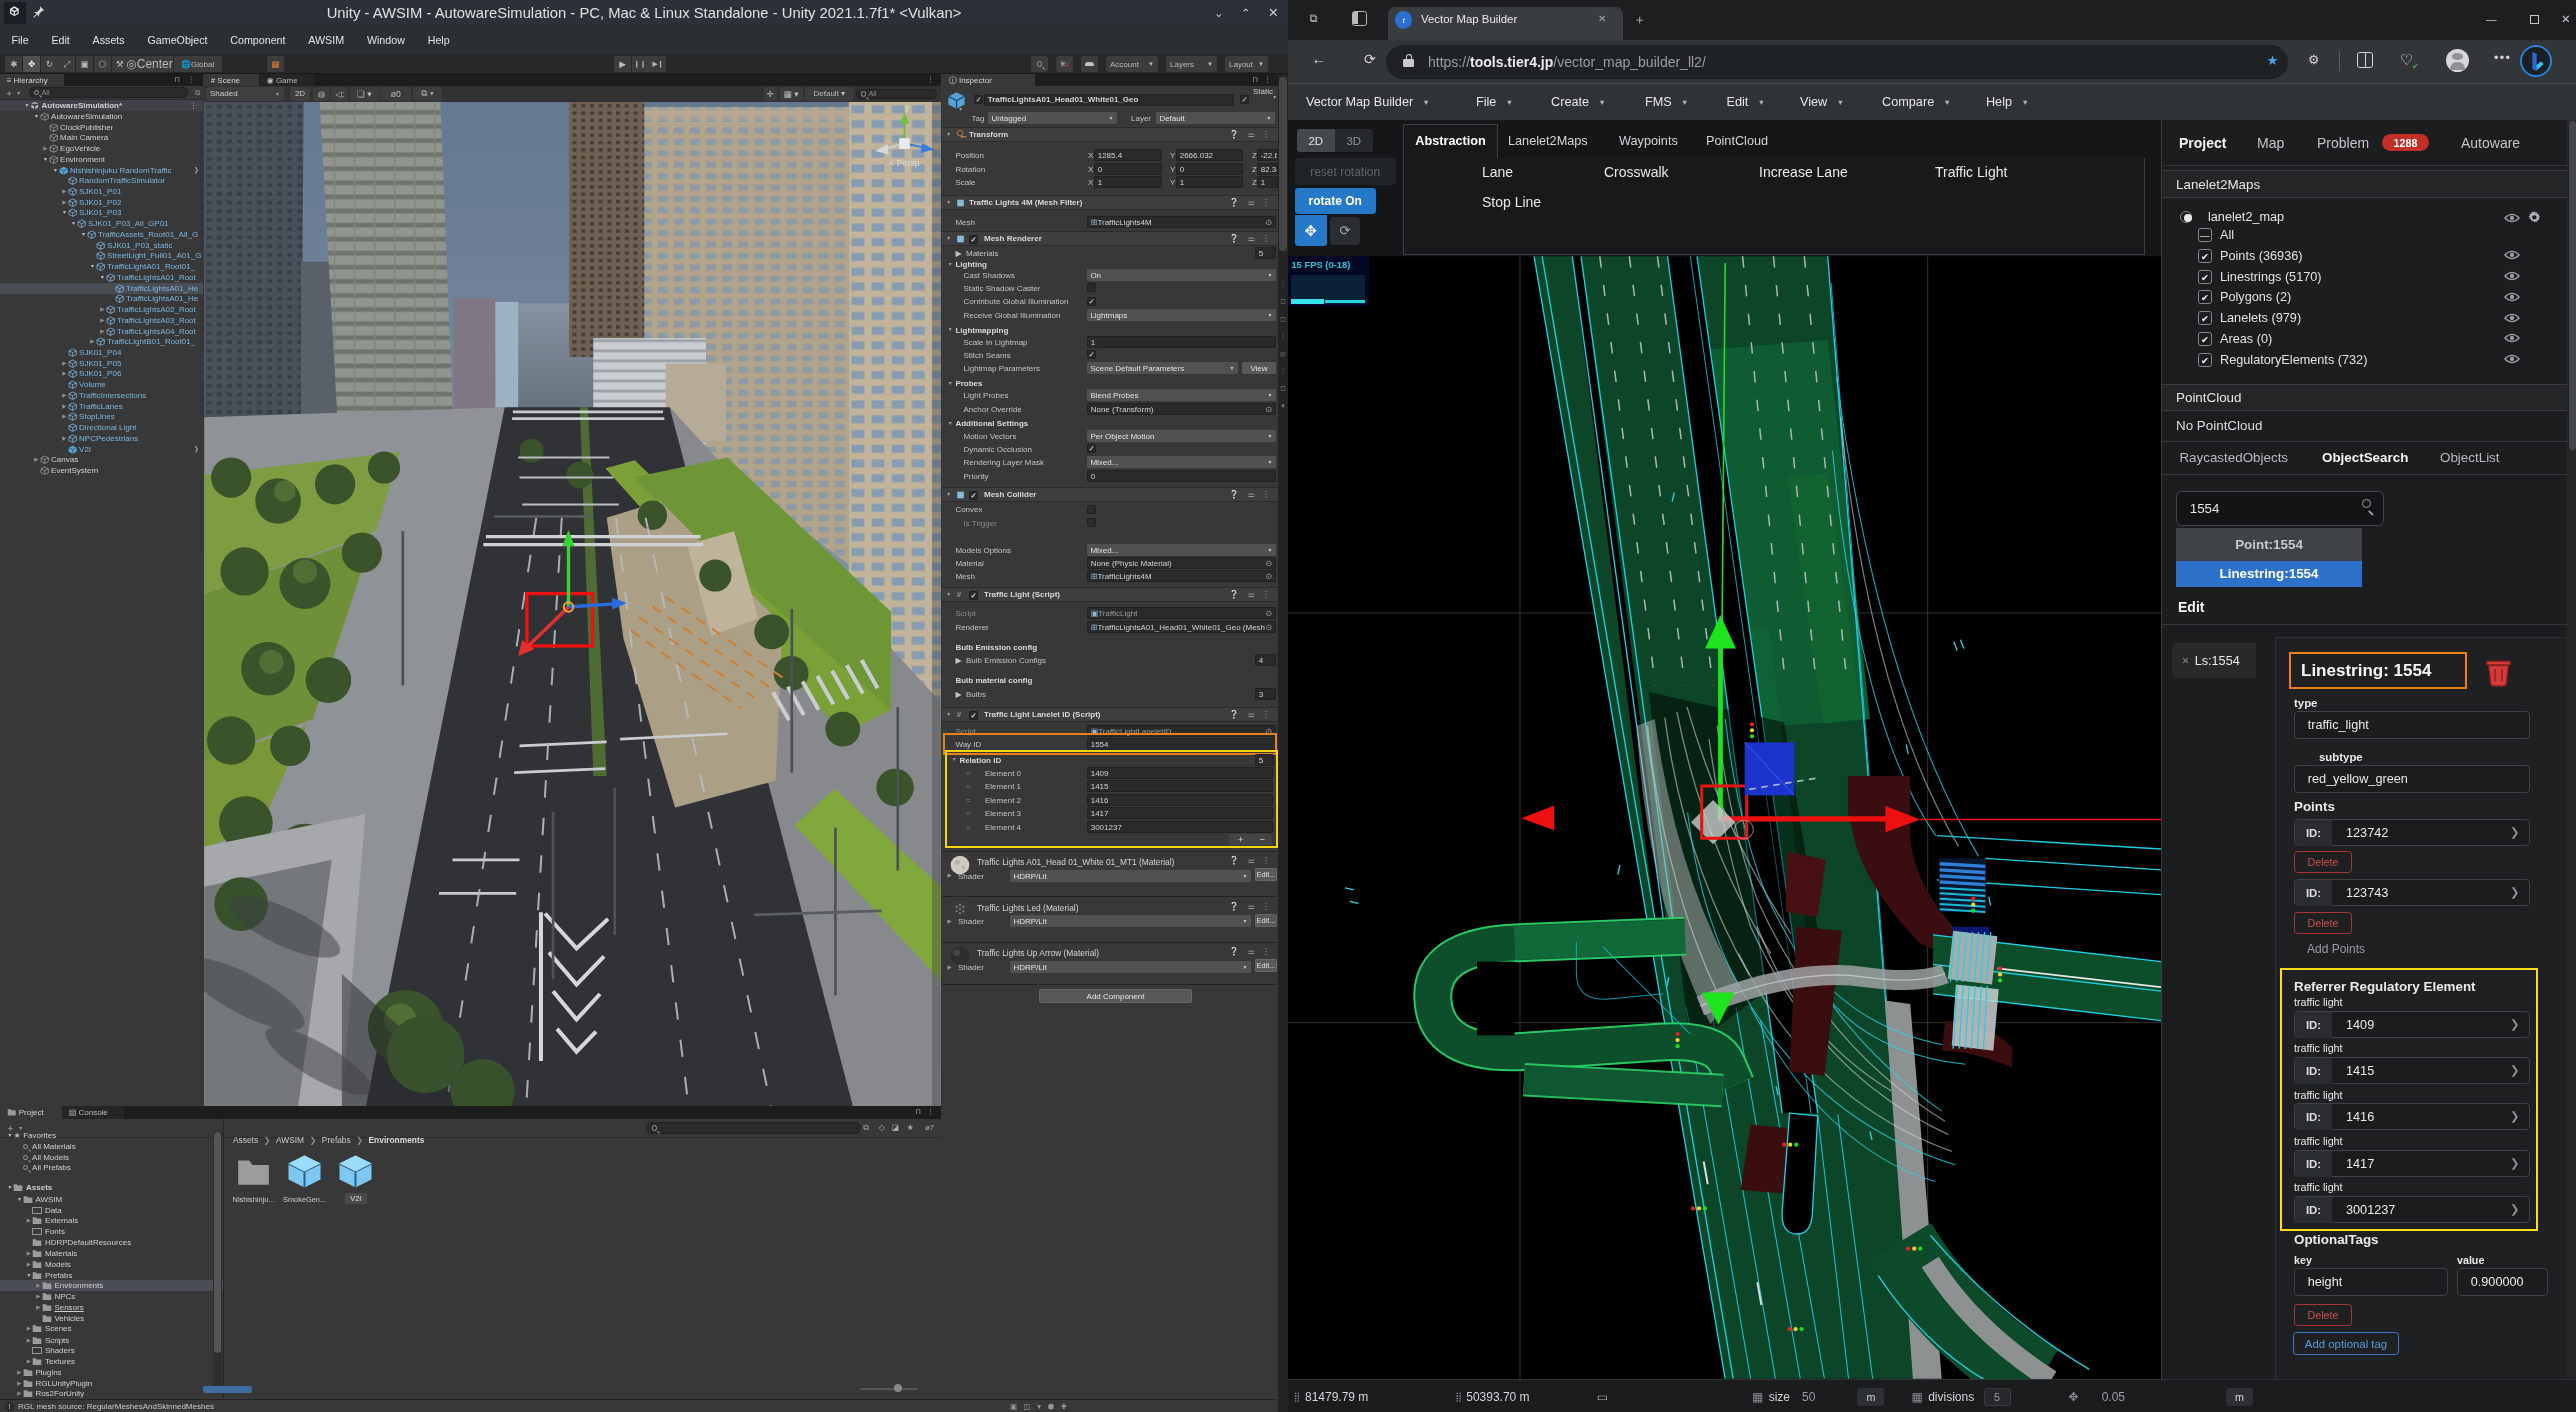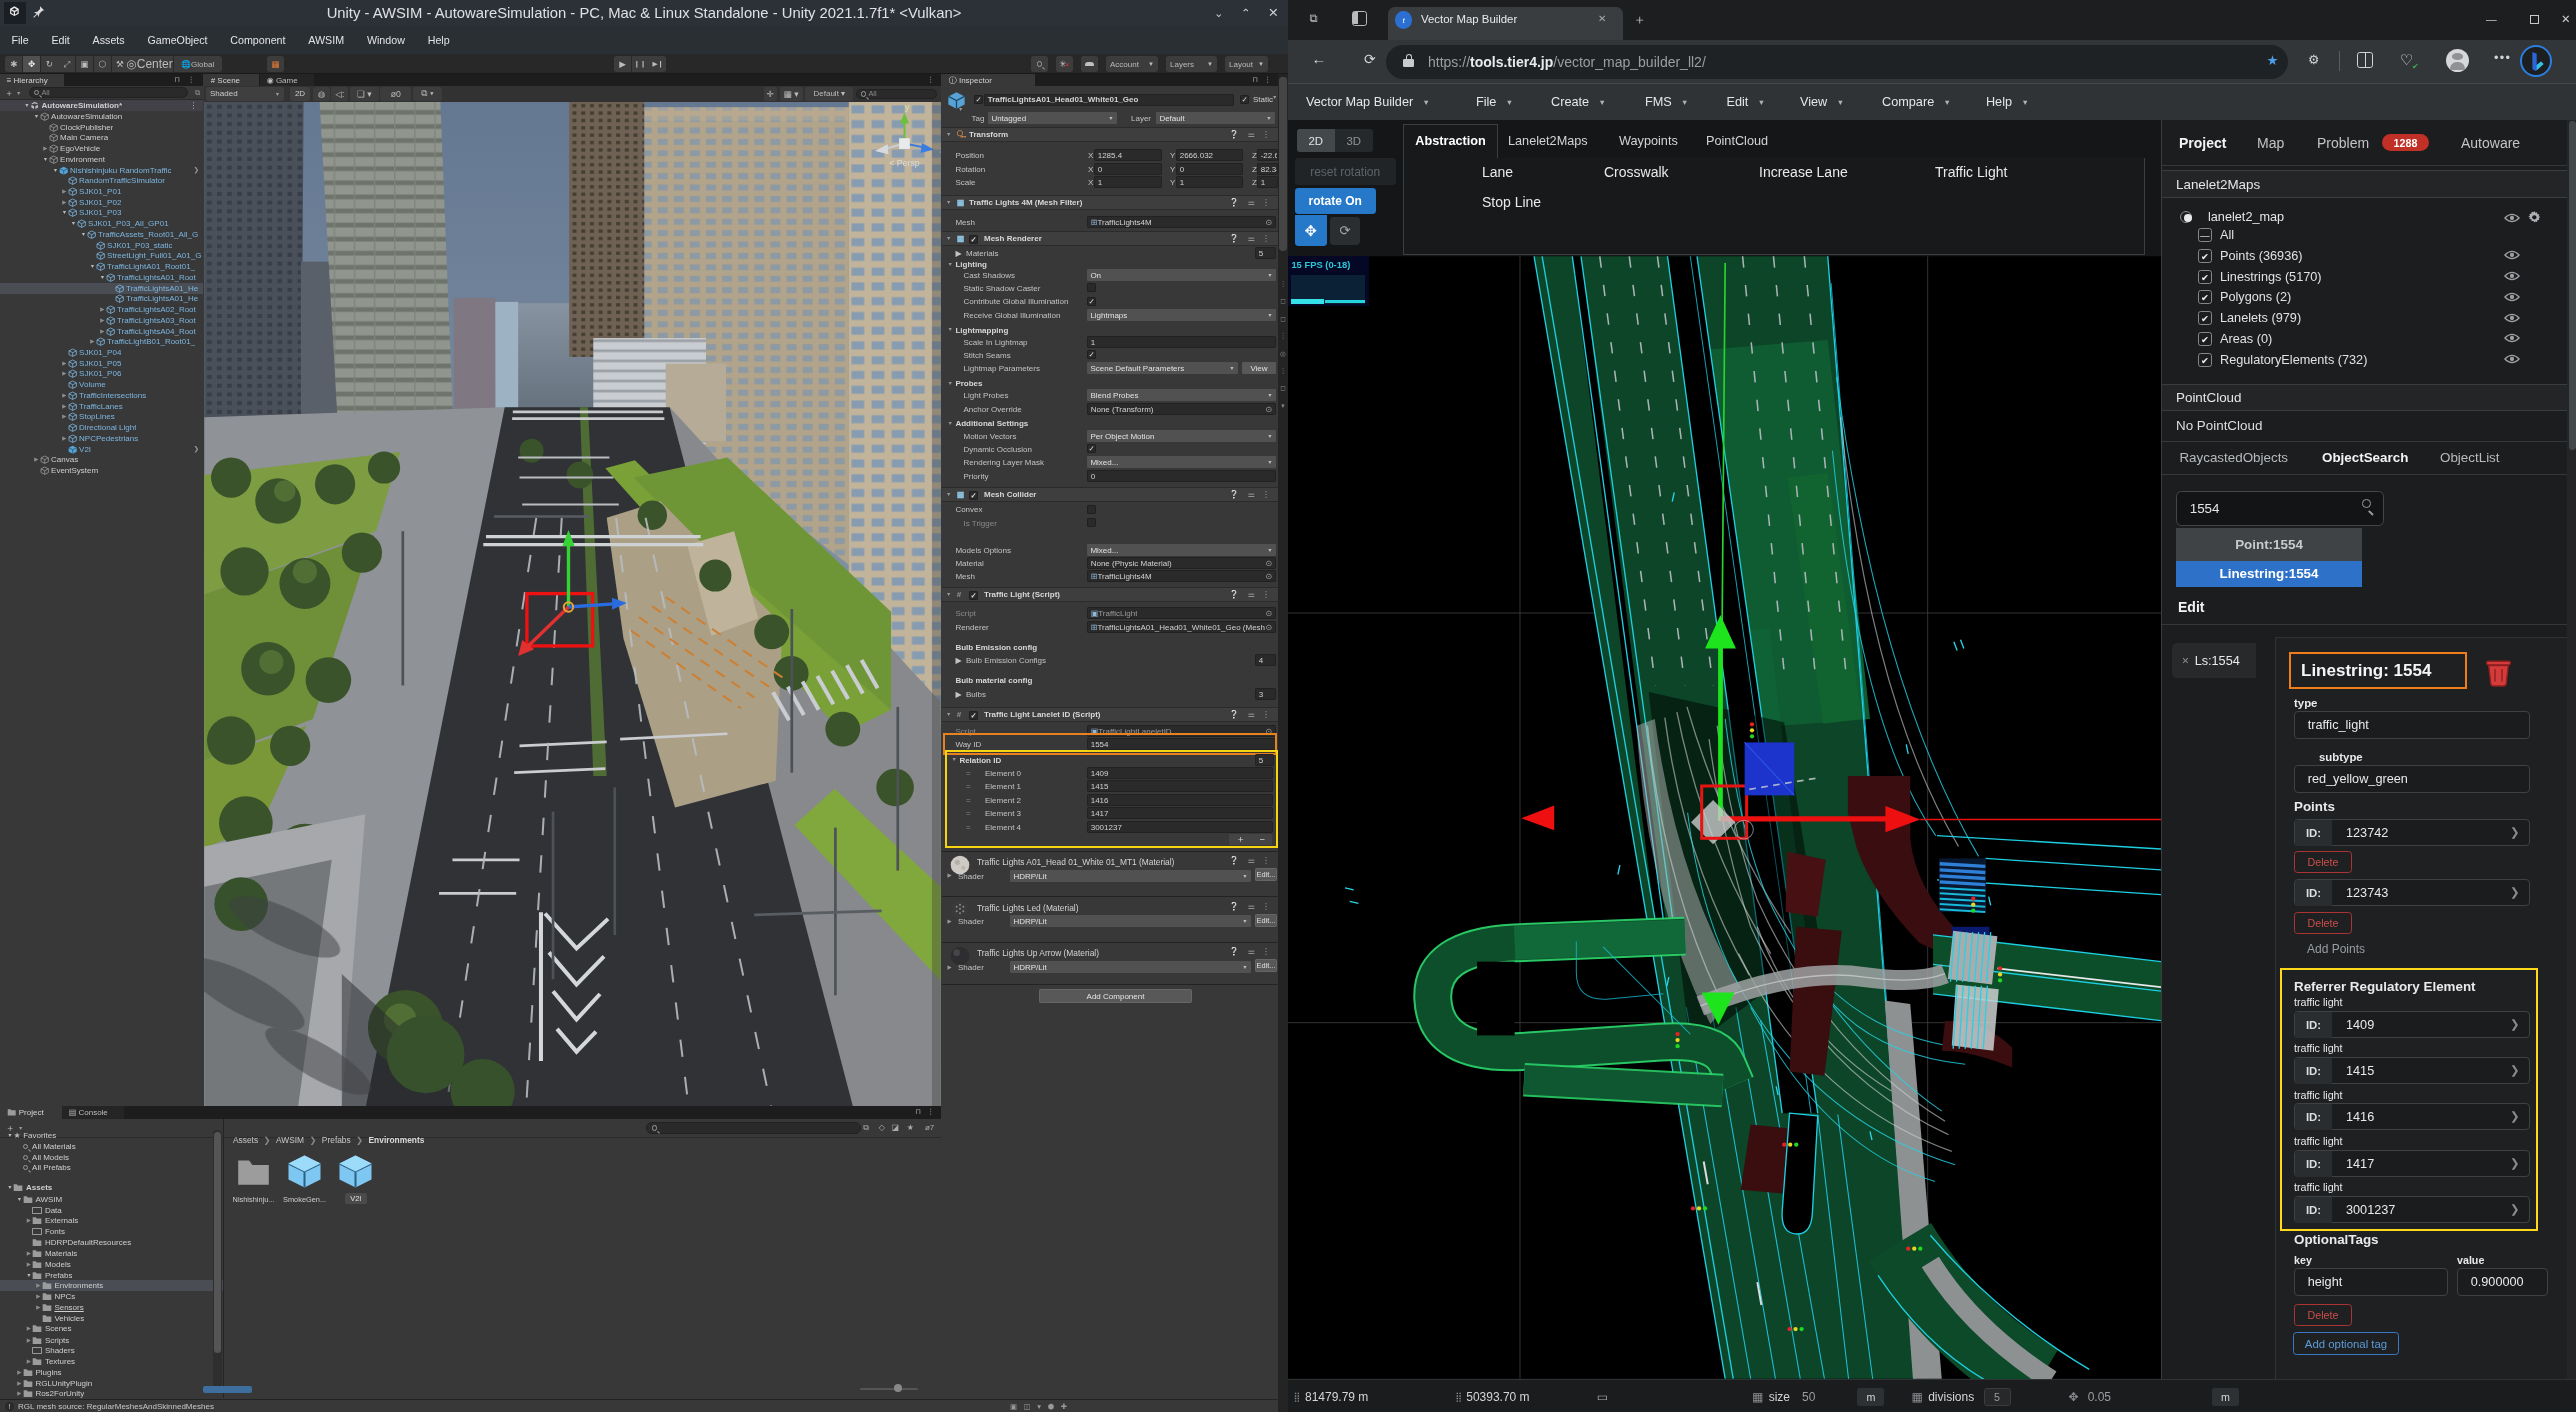--- a/index.html
+++ b/index.html
@@ -643,21 +643,21 @@
       </div>
     <svg class="ab" style="left:5.4px;top:17.4px;" width="19" height="19" viewBox="0 0 14 14">
         <use href="#cubf"></use>
       </svg>
     <span class="ab" style="left:16px;top:32px;color:#999;font-size:5.4px;">▼</span>
     <div class="chk" style="left:32px;top:21px;">✓</div>
     <div class="ifield" style="left:42px;top:19.5px;width:250px;height:12px;">
         <b>TrafficLightsA01_Head01_White01_Geo</b>
       </div>
     <div class="chk" style="left:298px;top:21px;">✓</div>
-    <div class="irow" style="left:311px;top:19px;color:#d0d0d0;font-size:8px;">Static</div>
+    <div class="irow" style="left:311px;top:11px;color:#d0d0d0;font-size:8px;">Static</div>
     <span class="ab" style="left:330px;top:20px;color:#999;font-size:5.4px;">▼</span>
     <div class="irow" style="left:29.5px;top:38px;color:#c3c3c3;font-size:8px;">Tag</div>
     <div class="idrop" style="left:46px;top:38px;width:129px;">Untagged<span style="font-size:5.4px;color:#bbb;">▼</span></div>
     <div class="irow" style="left:189px;top:38px;color:#c3c3c3;font-size:8px;">Layer</div>
     <div class="idrop" style="left:214px;top:38px;width:119px;">Default<span style="font-size:5.4px;color:#bbb;">▼</span></div>
     <div class="ihead" style="top:53px;height:14.8px;">
         <span style="width:6.7px;margin-left:4px;font-size:5.4px;color:#999;">▼</span>
         <span style="position:absolute;left:14.8px;"><span style="color:#e2914e;">⵿</span></span>
         <span style="position:absolute;left:27px;">Transform</span>
 <span style="position:absolute;right:39px;color:#aaa;font-weight:normal;">❔</span>
@@ -1540,18 +1540,18 @@
         <span style="margin-left:4px;">50393.70 m</span>
       <span style="margin-left:67px;color:#b0b3b5;">▭</span>
       <span style="margin-left:144px;color:#8a8d90;">▦</span>
         <span style="margin-left:5.4px;">size</span>
         <span style="margin-left:12px;color:#9a9da0;">50</span>
       <div class="f" style="margin-left:42px;width:27px;height:18px;background:#2e3133;border-radius:2.7px;justify-content:center;font-size:10.7px;">m</div>
       <span style="margin-left:27px;color:#8a8d90;">▦</span>
         <span style="margin-left:5.4px;">divisions</span>
       <div class="f" style="margin-left:9.4px;width:27px;height:18px;background:#26282a;border:0.7px solid #3a3d3f;border-radius:2.7px;justify-content:center;font-size:10.7px;color:#9a9da0;">5</div>
       <span style="margin-left:58px;color:#8a8d90;">✥</span>
-        <span style="margin-left:9px;color:#9a9da0;">0.05</span>
+        <span style="margin-left:23px;color:#9a9da0;">0.05</span>
       <div class="f" style="margin-left:101px;width:27px;height:18px;background:#2e3133;border-radius:2.7px;justify-content:center;font-size:10.7px;">m</div>
     </div>
   </div>
 </div>
 
 
 </body></html>

